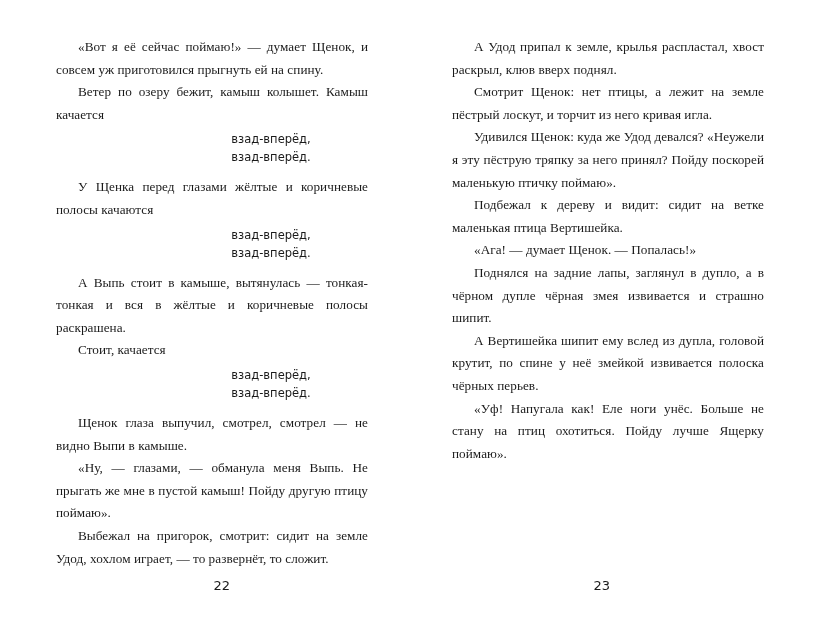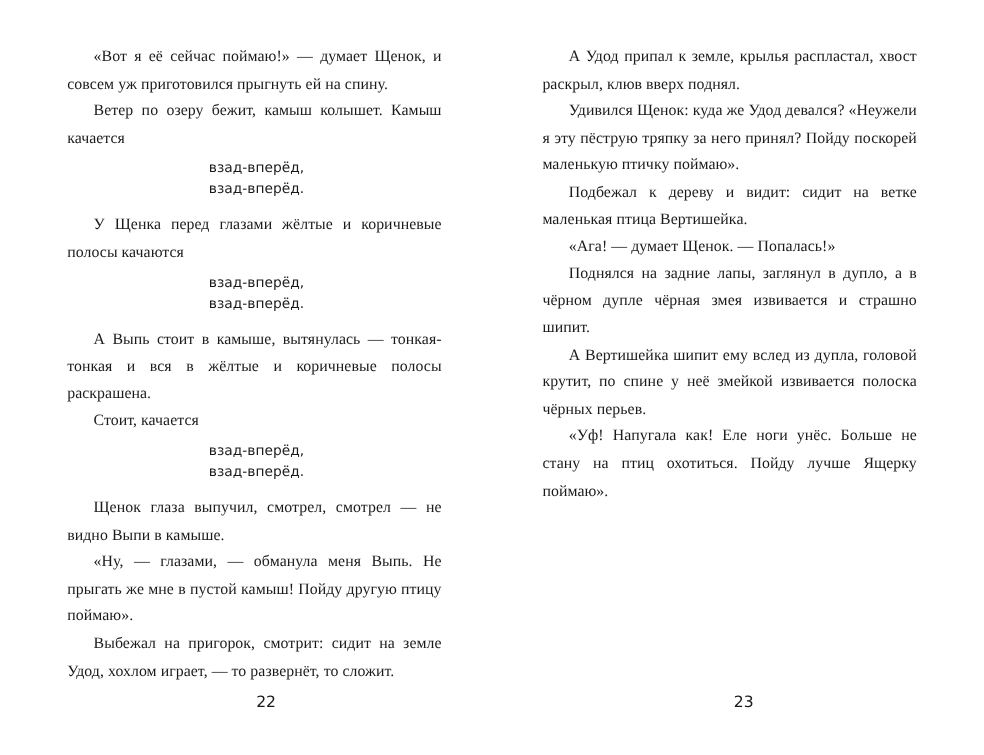--- a/index.html
+++ b/index.html
@@ -5,24 +5,24 @@
   html, body { margin: 0; padding: 0; background: #ffffff; }
   body { width: 820px; height: 629px; position: relative; overflow: hidden;
          font-family: "DejaVu Sans", sans-serif; color: #1a1a1a; }
   .page { position: absolute; top: 36px; width: 312px; }
   .page.left { left: 56px; }
   .page.right { left: 452px; }
   .p { font-size: 13.2px; line-height: 22.6px; text-align: justify; text-indent: 22px;
        margin: 0; letter-spacing: 0.05px; font-family: Liberation Serif, serif; }
   .verse { text-align: left; font-size: 11.5px; line-height: 18px; margin: 4px 0 10px 0;
            padding-left: 118px; }
-  .verse div { margin: 0; }
+  .verse div { margin: 0; text-align: center; }
   .pagenum { position: absolute; top: 578px; font-size: 13px; width: 40px; text-align: right; }
   .pagenum.left { left: 190px; }
-  .pagenum.right { left: 588px; }
+  .pagenum.right { left: 570px; }
 </style>
 </head>
 <body>
 
 <div class="page left">
   <p class="p">«Вот я её сейчас поймаю!» — думает Щенок, и совсем уж приготовился прыгнуть ей на спину.</p>
   <p class="p">Ветер по озеру бежит, камыш колышет. Камыш качается</p>
   <div class="verse">
     <div>взад-вперёд,</div>
     <div>взад-вперёд.</div>
@@ -39,20 +39,21 @@
     <div>взад-вперёд.</div>
   </div>
   <p class="p">Щенок глаза выпучил, смотрел, смотрел — не видно Выпи в камыше.</p>
   <p class="p">«Ну, — глазами, — обманула меня Выпь. Не прыгать же мне в пустой камыш! Пойду другую птицу поймаю».</p>
   <p class="p">Выбежал на пригорок, смотрит: сидит на земле Удод, хохлом играет, — то развернёт, то сложит.</p>
 
 </div>
 
 <div class="page right">
   <p class="p">А Удод припал к земле, крылья распластал, хвост раскрыл, клюв вверх поднял.</p>
+  <p class="p">Смотрит Щенок: нет птицы, а лежит на земле пёстрый лоскут, и торчит из него кривая игла.</p>
   <p class="p">Удивился Щенок: куда же Удод девался? «Неужели я эту пёструю тряпку за него принял? Пойду поскорей маленькую птичку поймаю».</p>
   <p class="p">Подбежал к дереву и видит: сидит на ветке маленькая птица Вертишейка.</p>
   <p class="p">«Ага! — думает Щенок. — Попалась!»</p>
   <p class="p">Поднялся на задние лапы, заглянул в дупло, а в чёрном дупле чёрная змея извивается и страшно шипит.</p>
   <p class="p">А Вертишейка шипит ему вслед из дупла, головой крутит, по спине у неё змейкой извивается полоска чёрных перьев.</p>
   <p class="p">«Уф! Напугала как! Еле ноги унёс. Больше не стану на птиц охотиться. Пойду лучше Ящерку поймаю».</p>
 
 </div>
 
 <div class="pagenum left">22</div>

